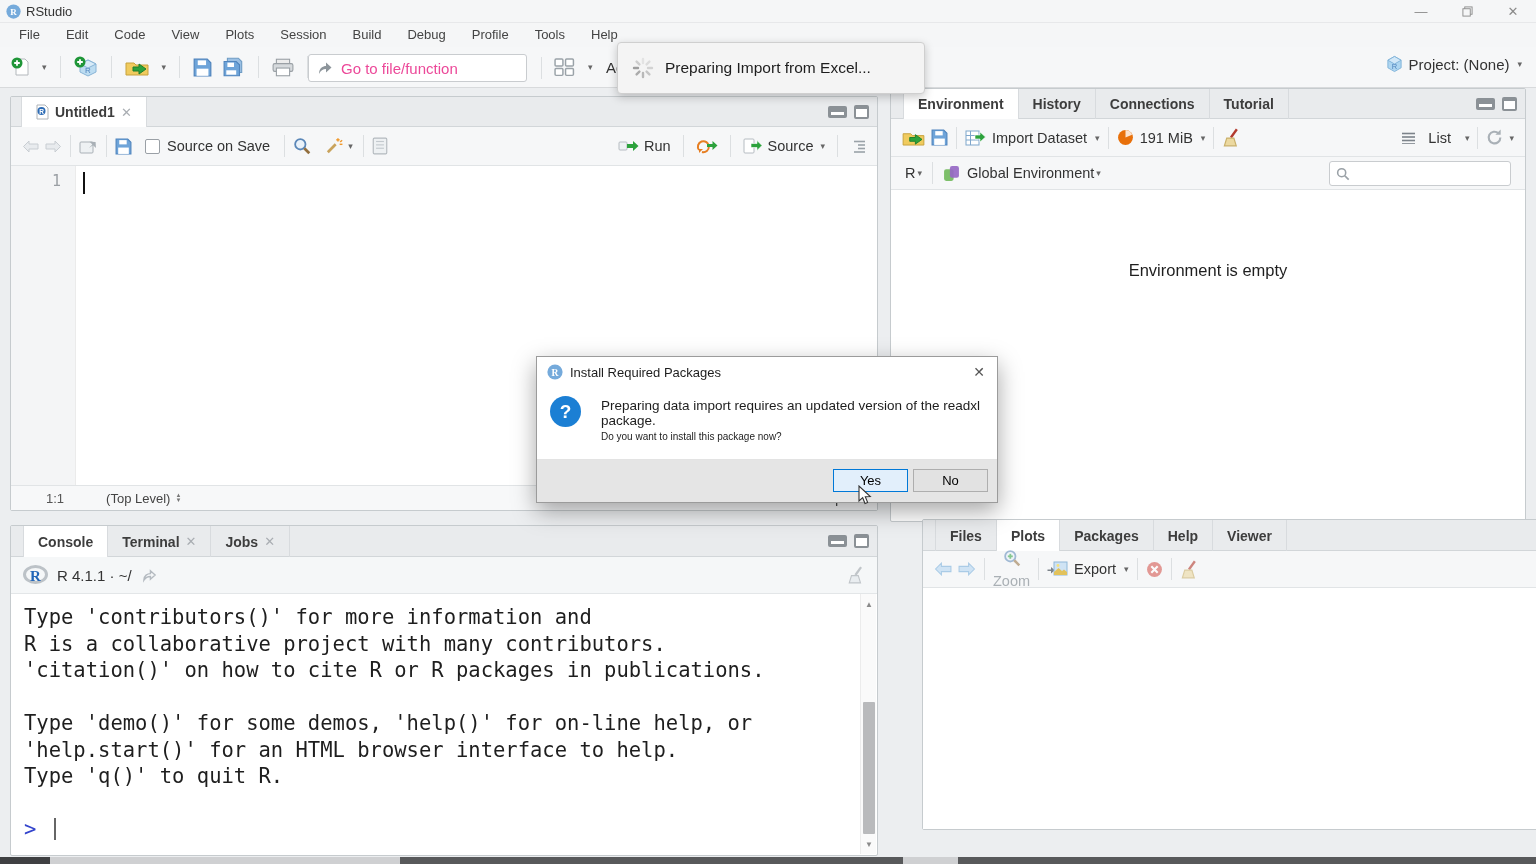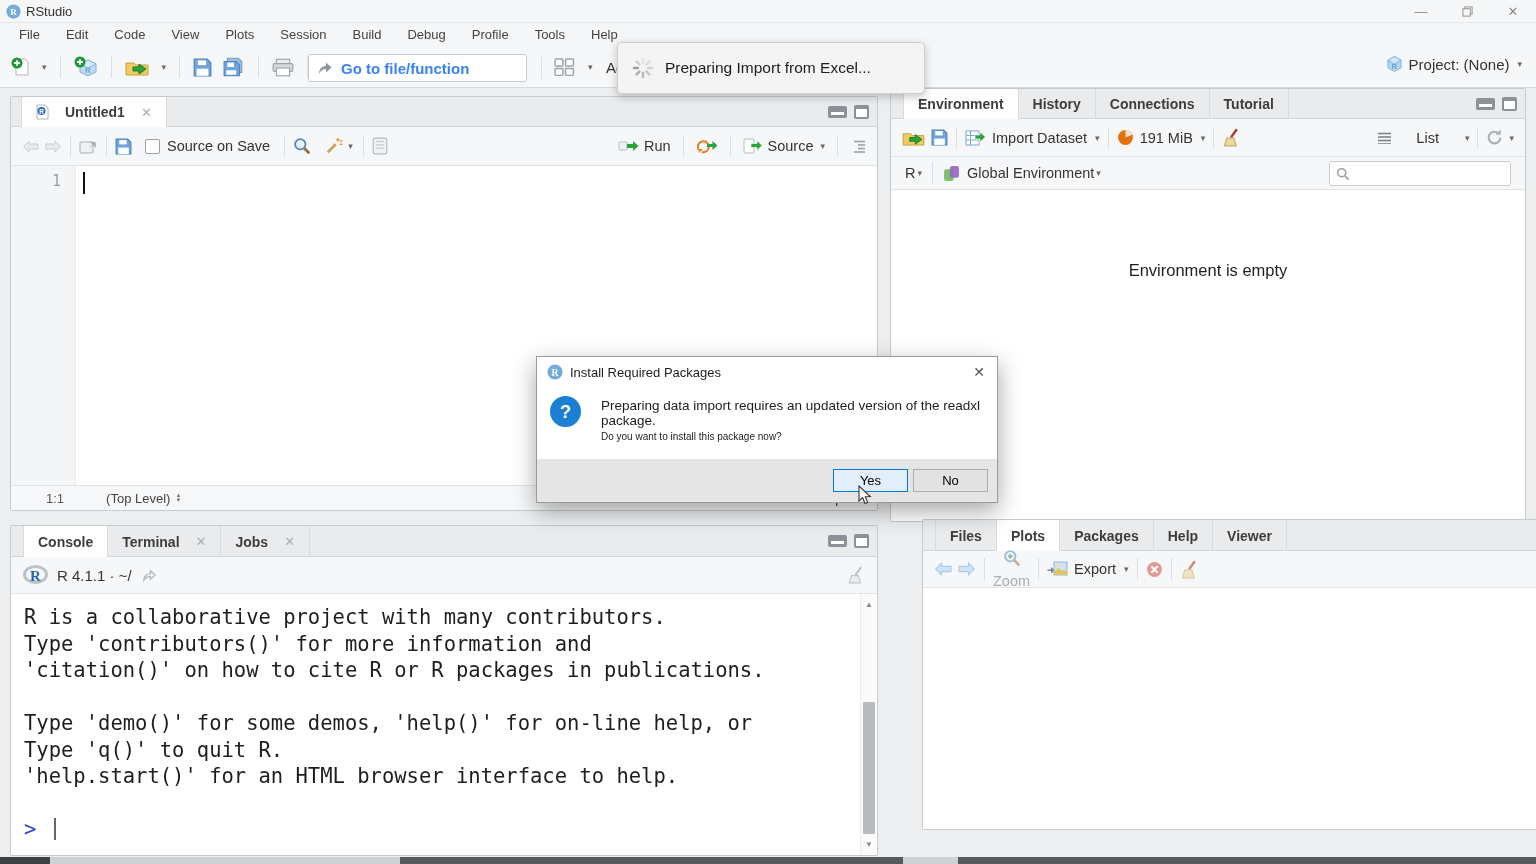--- a/index.html
+++ b/index.html
@@ -13,27 +13,27 @@
   .win-controls { position:absolute; right:0; top:0; height:23px; display:flex; }
   .win-btn { width:46px; height:23px; display:flex; align-items:center; justify-content:center; color:#8a8a8a; font-size:13px; }
   .menubar { left:0; top:23px; width:1536px; height:24px; background:#f5f6f7; display:flex; align-items:center; padding-left:6px; }
   .menu-item { font-size:13px; color:#444; padding:0 13px; line-height:24px; }
   .toolbar { left:0; top:47px; width:1536px; height:41px; background:#f6f7f8; border-bottom:1px solid #d8dadc; }
   .tb-left { position:absolute; left:8px; top:0; height:40px; display:flex; align-items:center; gap:5px; }
   .tb-sep { width:1px; height:22px; background:#dcdfe1; margin:0 5px; }
   .tb-btn { display:flex; align-items:center; justify-content:center; padding:3px; border-radius:3px; }
   .caret { font-size:9px; color:#666; margin-left:2px; }
   .goto-box { left:308px; top:7px; width:219px; height:28px; background:#fff; border:1px solid #c9cccf; border-radius:3px; display:flex; align-items:center; padding:0 8px; gap:8px; }
-  .goto-box .ph { color:#3b82f6; font-size:15px;font-weight:bold; }
+  .goto-box .ph { color:#ec4899; font-size:15px; }
   .project-btn { right:14px; top:8px; display:flex; align-items:center; gap:6px; font-size:15px; color:#333; }
 
   
   .pane { background:#fff; border:1px solid #c6cbce; border-radius:2px; }
   .tabbar { display:flex; background:#e9ebed; border-bottom:1px solid #d2d6d9; position:relative; }
-  .tab { display:flex; align-items:center; gap:16px; padding:0 14px; font-size:14px; font-weight:600; color:#3d3d3d; border-right:1px solid #d8dbde;justify-content:center; }
+  .tab { display:flex; align-items:center; gap:6px; padding:0 14px; font-size:14px; font-weight:600; color:#3d3d3d; border-right:1px solid #d8dbde;justify-content:center; }
   .tab.first { border-left:1px solid #d8dbde; }
   .tab.active { background:#fff; }
   .tab .x { color:#a9adb2; font-weight:400; font-size:13px; }
   .minmax { position:absolute; right:8px; top:50%; transform:translateY(-50%); display:flex; gap:7px; align-items:center; }
   .ico-min { width:19px; height:12px; background:#8b9196; border-radius:2px; position:relative; }
   .ico-min::after { content:""; position:absolute; left:3px; right:3px; bottom:3px; height:3px; background:#fff; }
   .ico-max { width:15px; height:14px; border:2px solid #8b9196; border-top-width:4px; border-radius:2px; background:#fff; }
   .ptoolbar { display:flex; align-items:center; background:#f6f7f8; border-bottom:1px solid #e1e4e6; padding:0 8px; }
   .lbl { font-size:14.5px; color:#333; }
   .lbl-dis { font-size:14.5px; color:#aab0b5; }
@@ -417,27 +417,27 @@
     </span>
     <span style="flex:1;"></span>
     <span>
       <svg width="18" height="18" viewBox="0 0 16 16">
           <line x1="12.5" y1="1" x2="7.5" y2="8" stroke="#c0c5c9" stroke-width="2"></line>
           <path d="M4 8.5 L10 8.5 12 15 2 15z" fill="#e9edf0" stroke="#c0c5c9"></path>
         </svg>
     </span>
   </div>
   <div class="console-body">
+    <div class="console-line">Type 'contributors()' for more information and</div>
     <div class="console-line">R is a collaborative project with many contributors.</div>
-    <div class="console-line">Type 'contributors()' for more information and</div>
     <div class="console-line">'citation()' on how to cite R or R packages in publications.</div>
     <div class="console-line"></div>
     <div class="console-line">Type 'demo()' for some demos, 'help()' for on-line help, or</div>
+    <div class="console-line">'help.start()' for an HTML browser interface to help.</div>
     <div class="console-line">Type 'q()' to quit R.</div>
-    <div class="console-line">'help.start()' for an HTML browser interface to help.</div>
     <div class="prompt-row">
       <span class="prompt">&gt;</span>
       <span class="console-caret"></span>
     </div>
   </div>
   <div class="v-scroll">
     <div class="arrow" style="top:2px;">▲</div>
     <div class="v-thumb" style="top:108px;height:132px;"></div>
     <div class="arrow" style="bottom:2px;">▼</div>
   </div>
@@ -498,21 +498,21 @@
       <span class="caret">▾</span>
     </span>
     <span class="tb-sep"></span>
     <span class="tb-btn">
       <svg width="19" height="19" viewBox="0 0 16 16">
           <line x1="12.5" y1="1" x2="7.5" y2="8" stroke="#b23a2e" stroke-width="2"></line>
           <path d="M4 8.5 L10 8.5 12 15 2 15z" fill="#ecd9a0" stroke="#c9b06a"></path>
         </svg>
     </span>
     <span style="flex:1;"></span>
-    <span class="tb-btn" style="gap:24px;">
+    <span class="tb-btn" style="gap:12px;">
       <svg width="15" height="12" viewBox="0 0 15 12">
           <g stroke="#7c838a" stroke-width="1.6">
             <line x1="1" y1="1.5" x2="14" y2="1.5"></line>
             <line x1="1" y1="5" x2="14" y2="5"></line>
             <line x1="1" y1="8.5" x2="14" y2="8.5"></line>
             <line x1="1" y1="12" x2="14" y2="12"></line>
           </g>
         </svg>
       <span class="lbl">List</span>
       <span class="caret">▾</span>

